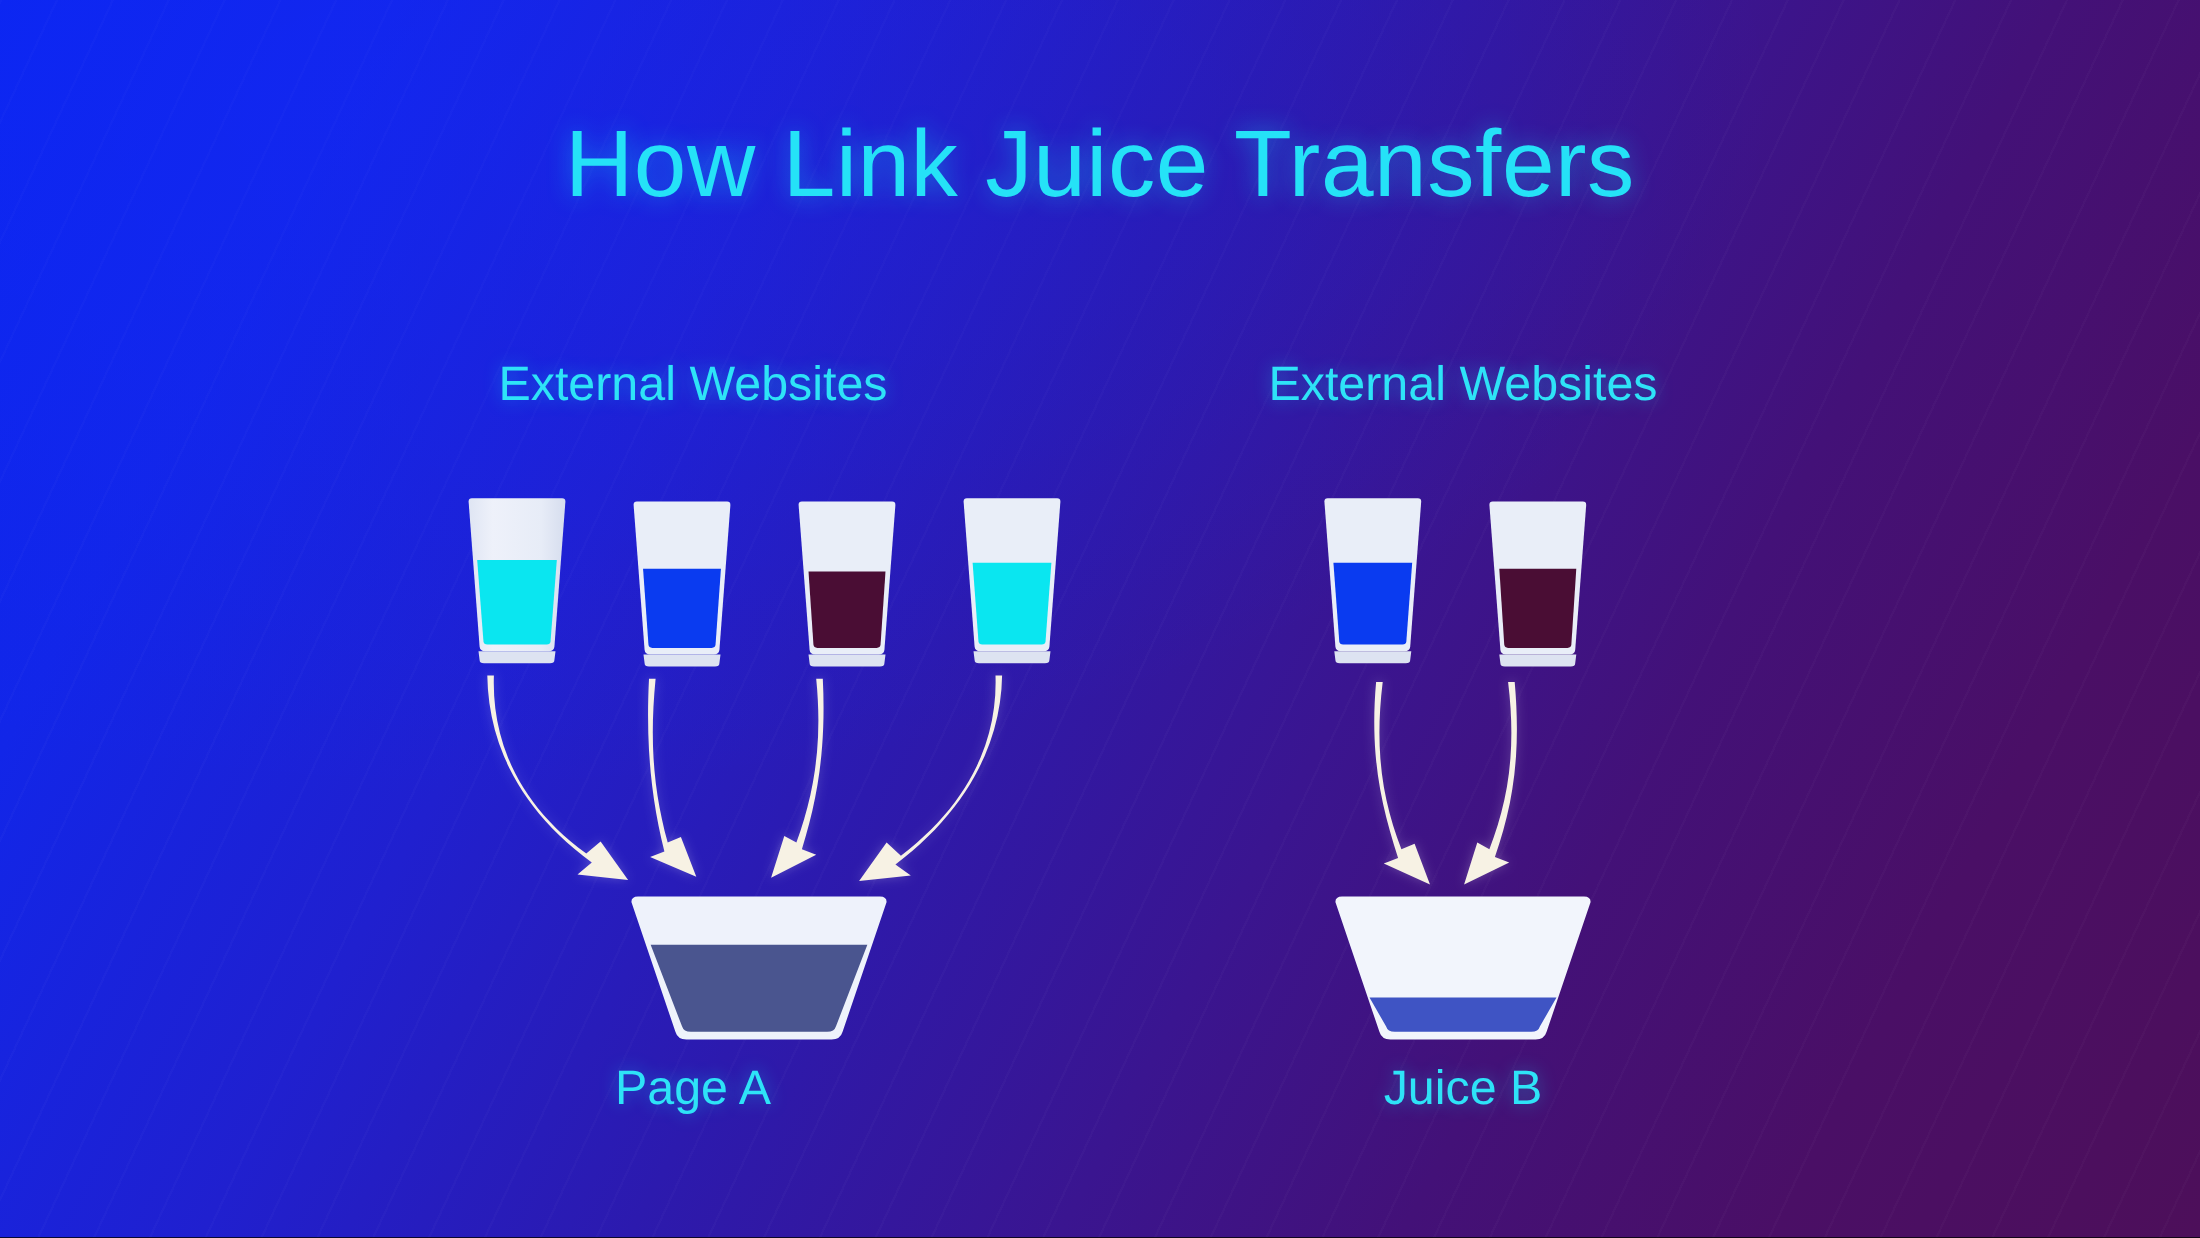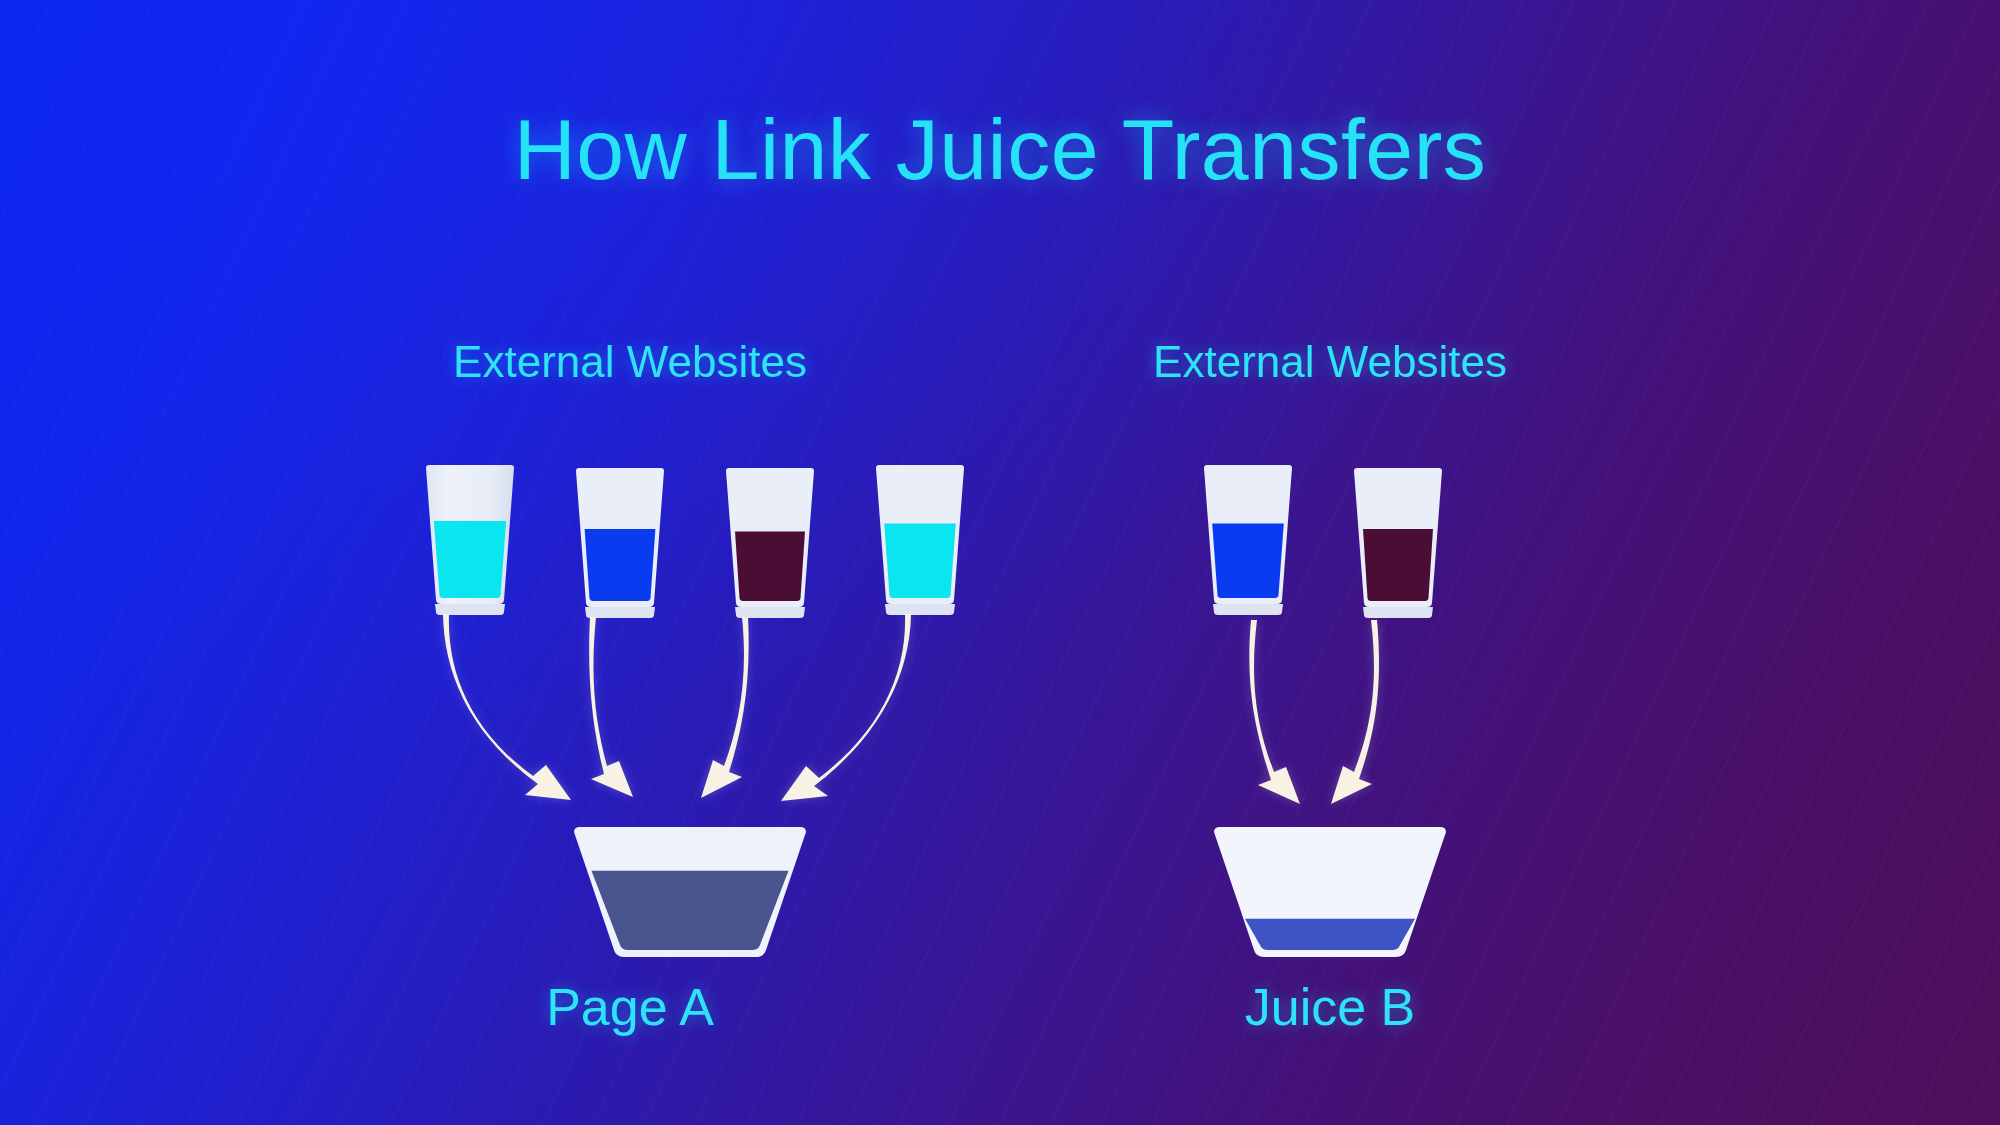--- a/index.html
+++ b/index.html
@@ -54,40 +54,40 @@
     font-size: 86px;
     font-weight: 300;
     letter-spacing: 0.5px;
     color: #25e2f7;
     text-shadow: 0 0 22px rgba(20,220,255,0.45);
     white-space: nowrap;
   }
 
   .group {
     position: absolute;
-    top: 12px;
+    top: 0;
     height: 973px;
   }
 
   .group-label {
     position: absolute;
     width: 100%;
     text-align: center;
     font-size: 44px;
     font-weight: 300;
     color: #2ee3f7;
     text-shadow: 0 0 16px rgba(20,220,255,0.40);
     white-space: nowrap;
   }
 
   .page-label {
     position: absolute;
     width: 100%;
     text-align: center;
-    font-size: 52px;
+    font-size: 44px;
     font-weight: 300;
     color: #2ee3f7;
     text-shadow: 0 0 16px rgba(20,220,255,0.40);
     white-space: nowrap;
   }
 
   .glass {
     position: absolute;
     width: 100px;
     height: 155px;

